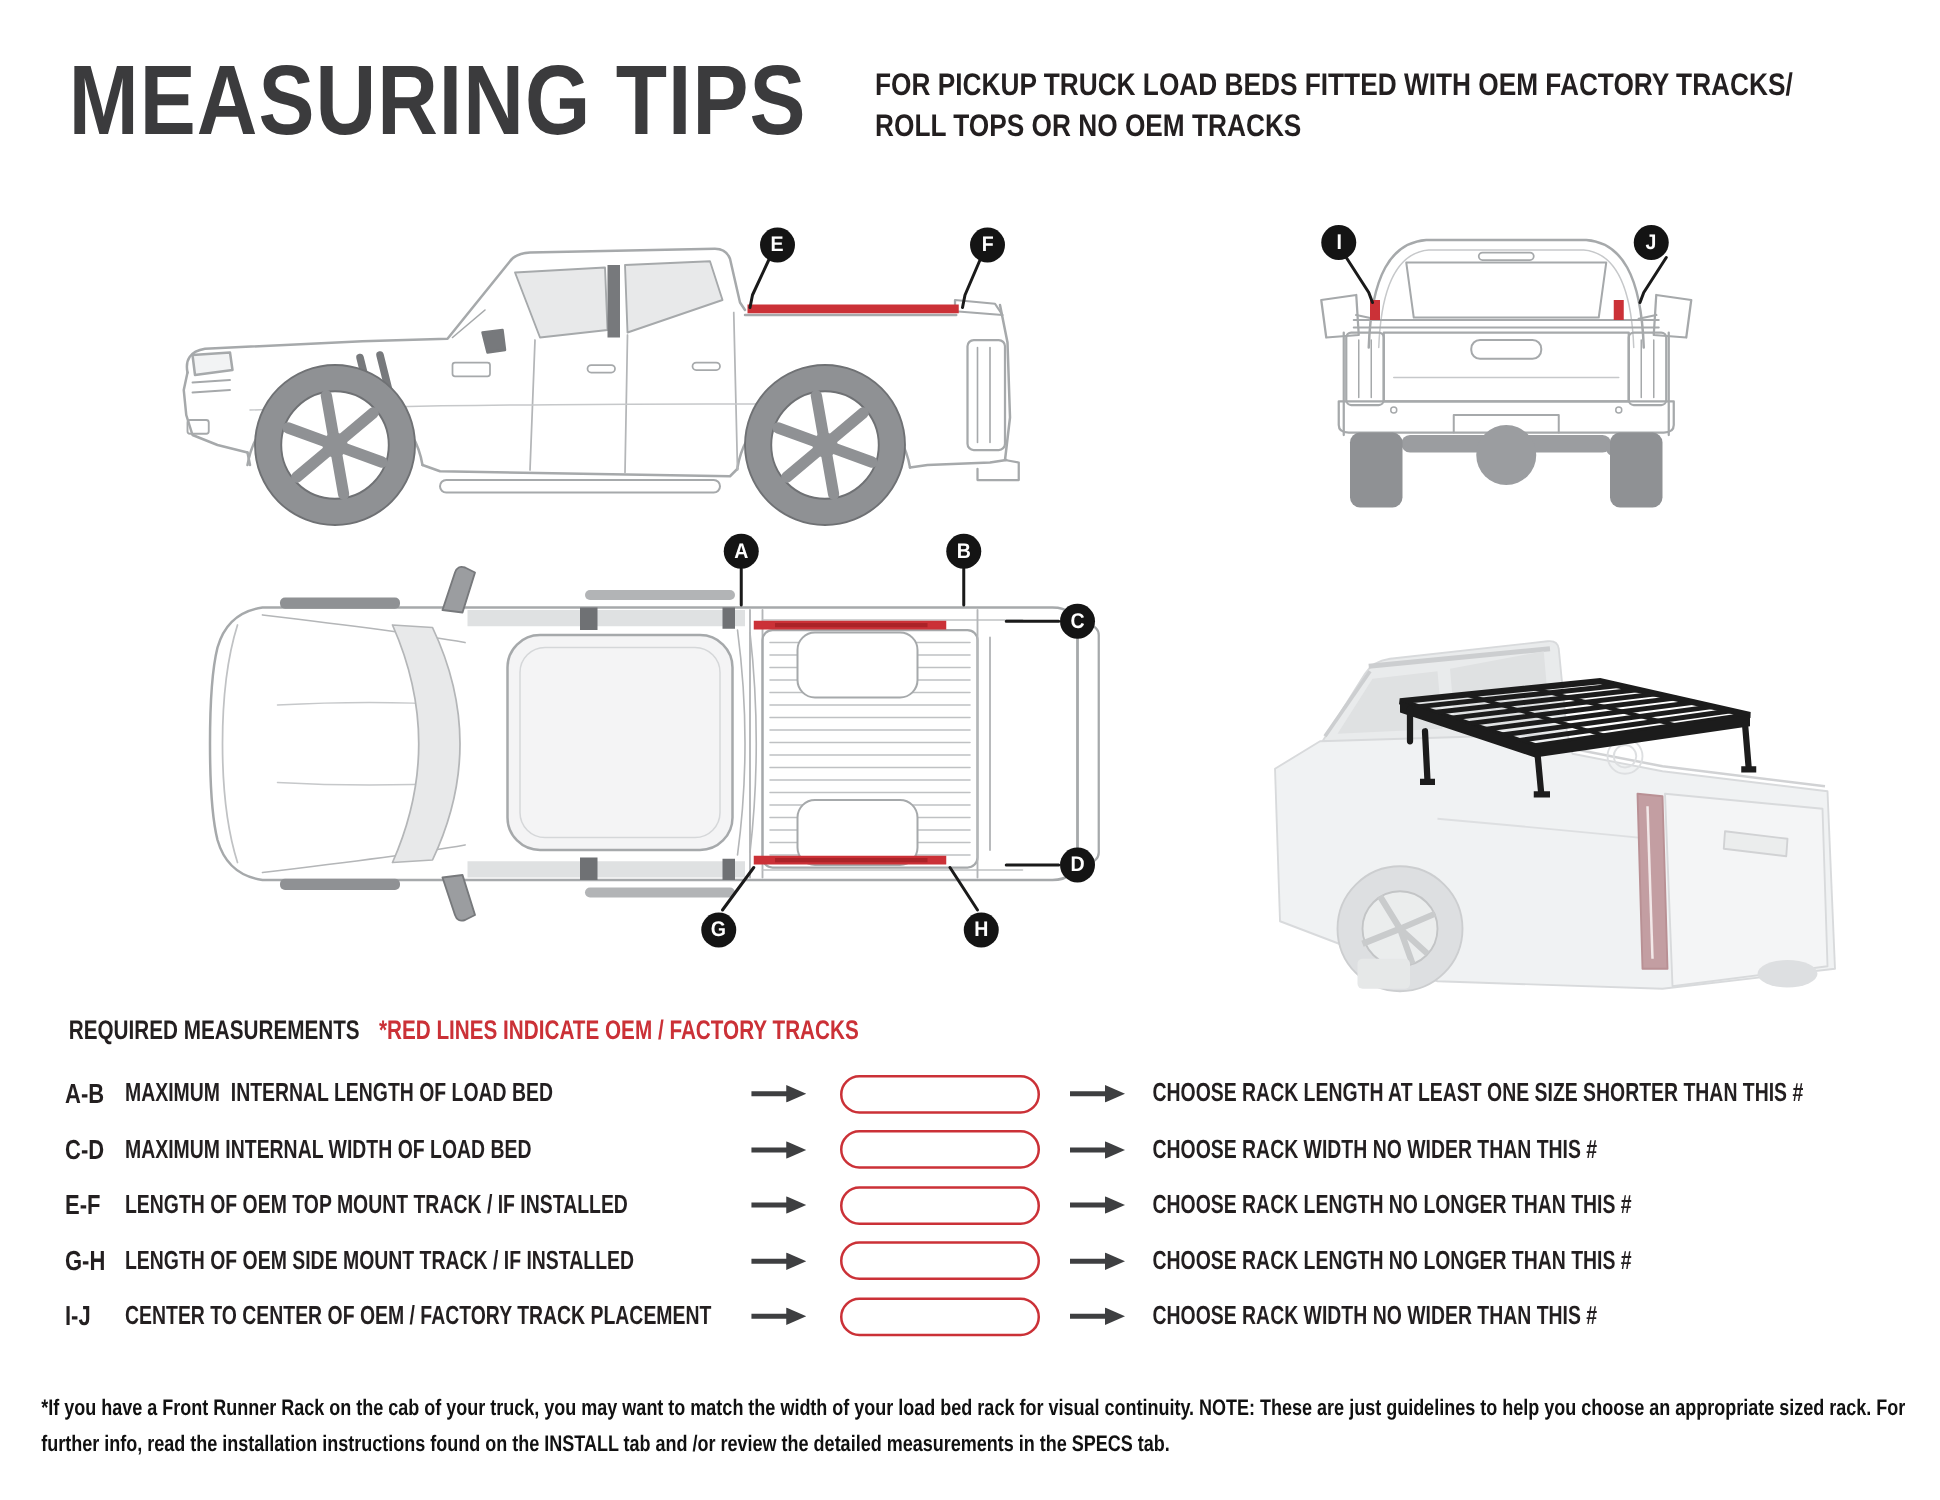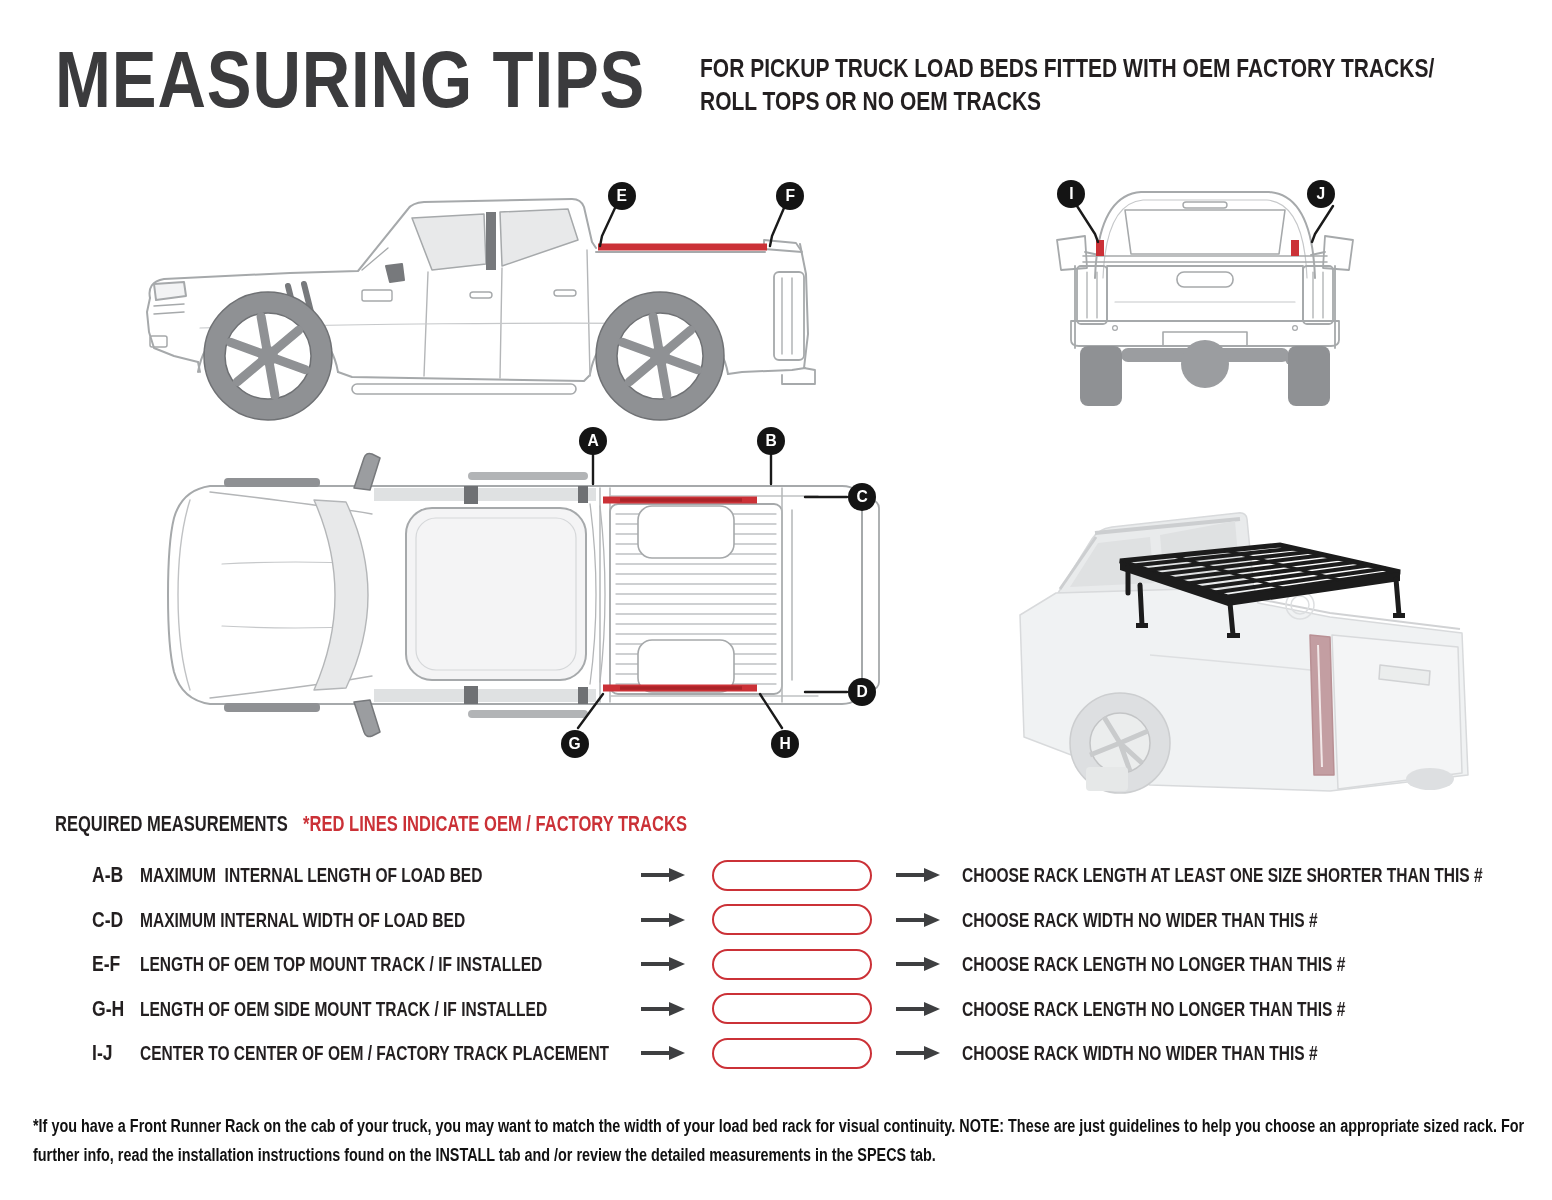--- a/index.html
+++ b/index.html
@@ -16,21 +16,21 @@
   
   .marker{position:absolute;width:28px;height:28px;border-radius:50%;background:#141414;
           display:flex;align-items:center;justify-content:center;}
   .marker span{color:#fff;font-size:17px;font-weight:bold;transform:scaleX(.92);}
   
   .m-head{left:55px;top:812px;display:flex;gap:20px;white-space:nowrap;font-size:21.5px;
           font-weight:bold;transform:scaleX(.77);transform-origin:0 0;}
   .m-head .red{color:#cb3137;}
   .m-table{left:52px;top:853px;width:1480px;}
   .m-row{display:grid;grid-template-columns:48px 456px 116px 162px 88px auto;
-         align-items:center;height:44.5px;margin-left:40px;}
+         align-items:center;height:44.5px;}
   .code{font-size:22px;font-weight:bold;white-space:pre;transform:scaleX(.8);transform-origin:0 50%;}
   .desc,.instr{font-size:21px;font-weight:bold;white-space:pre;transform:scaleX(.74);transform-origin:0 50%;}
   .arrow-cell-1{justify-self:end;margin-right:27px;display:flex;}
   .arrow-cell-2{justify-self:center;display:flex;}
   .pill{width:156px;height:27px;border:2px solid #cb3137;border-radius:16px;background:#fff;justify-self:start;}
   
   .footnote{left:33px;top:1112px;width:1880px;font-size:18px;font-weight:bold;line-height:29px;
             transform:scaleX(.8);transform-origin:0 0;color:#111;}
 </style>
 </head>

